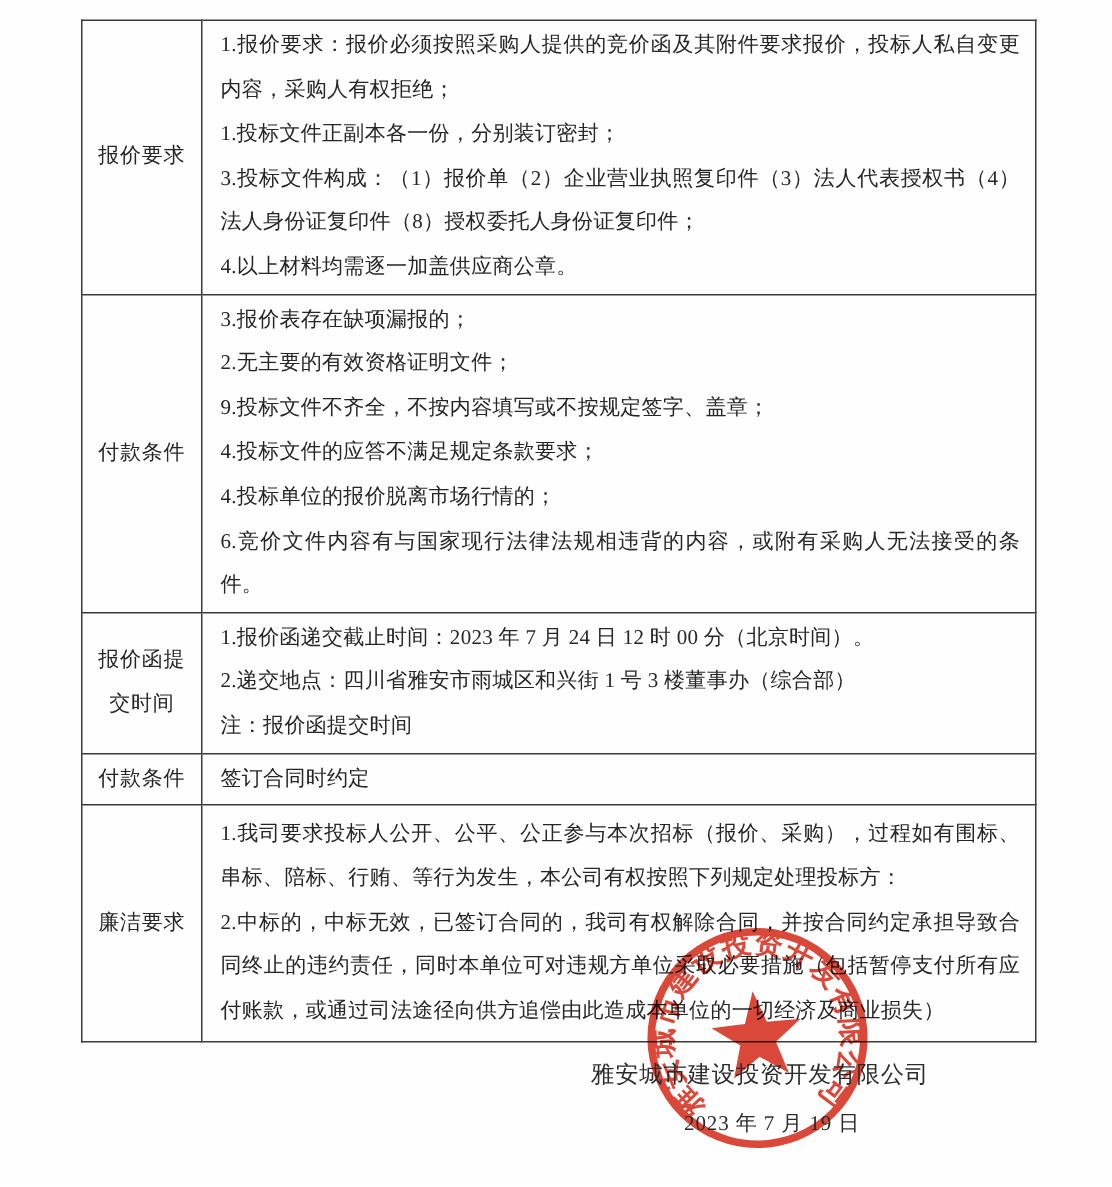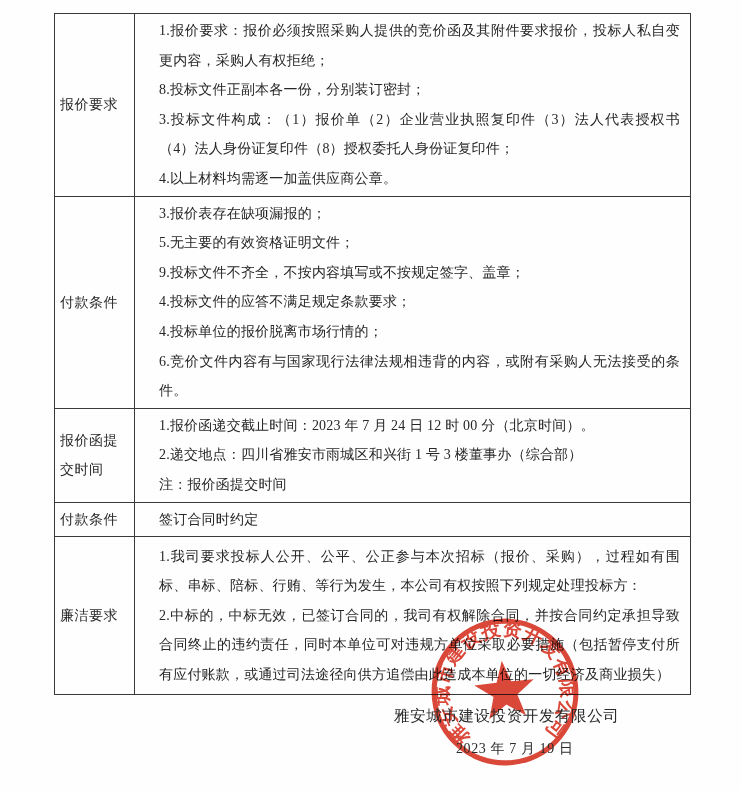--- a/index.html
+++ b/index.html
@@ -16,35 +16,34 @@
   table.req-table {
     position: absolute; left: 54px; top: 13px; width: 636px;
     border-collapse: collapse; table-layout: fixed;
   }
   table.req-table td {
     border: 1.6px solid #3a3a3a;
     font-size: 14px;
     vertical-align: middle;
   }
   td.label-cell {
-    width: 80px; text-align: left;
+    width: 80px; text-align: center;
     padding: 2px 5px;
     line-height: 29px;
     letter-spacing: 0.5px;
   }
   td.content-cell {
     width: 556px;
     padding: 2px 10px 2px 12px;
     line-height: 29.6px;
   }
   .content-cell p {
     text-align: justify;
     text-justify: inter-ideograph;
     letter-spacing: 0.2px;
-    margin-left: 12px;
   }
   tr.row-1 td { height: 177px; }
   tr.row-2 td { height: 178px; }
   tr.row-3 td { height: 87px; }
   tr.row-4 td { height: 29px; }
   tr.row-5 td { height: 158px; }
 
   .seal {
     position: absolute; left: 419px; top: 606px; width: 172px; height: 172px;
     transform: rotate(-6deg);
@@ -68,30 +67,30 @@
 <body>
 
 <div class="page">
 
   <table class="req-table">
     <tbody>
         <tr class="row-1">
       <td class="label-cell">报价要求</td>
       <td class="content-cell">
         <p>1.报价要求：报价必须按照采购人提供的竞价函及其附件要求报价，投标人私自变更内容，采购人有权拒绝；</p>
-        <p>8.投标文件正副本各一份，分别装订密封；</p>
+        <p>1.投标文件正副本各一份，分别装订密封；</p>
         <p>3.投标文件构成：（1）报价单（2）企业营业执照复印件（3）法人代表授权书（4）法人身份证复印件（8）授权委托人身份证复印件；</p>
         <p>4.以上材料均需逐一加盖供应商公章。</p>
       </td>
     </tr>
     <tr class="row-2">
       <td class="label-cell">付款条件</td>
       <td class="content-cell">
         <p>3.报价表存在缺项漏报的；</p>
-        <p>5.无主要的有效资格证明文件；</p>
+        <p>2.无主要的有效资格证明文件；</p>
         <p>9.投标文件不齐全，不按内容填写或不按规定签字、盖章；</p>
         <p>4.投标文件的应答不满足规定条款要求；</p>
         <p>4.投标单位的报价脱离市场行情的；</p>
         <p>6.竞价文件内容有与国家现行法律法规相违背的内容，或附有采购人无法接受的条件。</p>
       </td>
     </tr>
     <tr class="row-3">
       <td class="label-cell">报价函提交时间</td>
       <td class="content-cell">
         <p>1.报价函递交截止时间：2023 年 7 月 24 日 12 时 00 分（北京时间）。</p>

